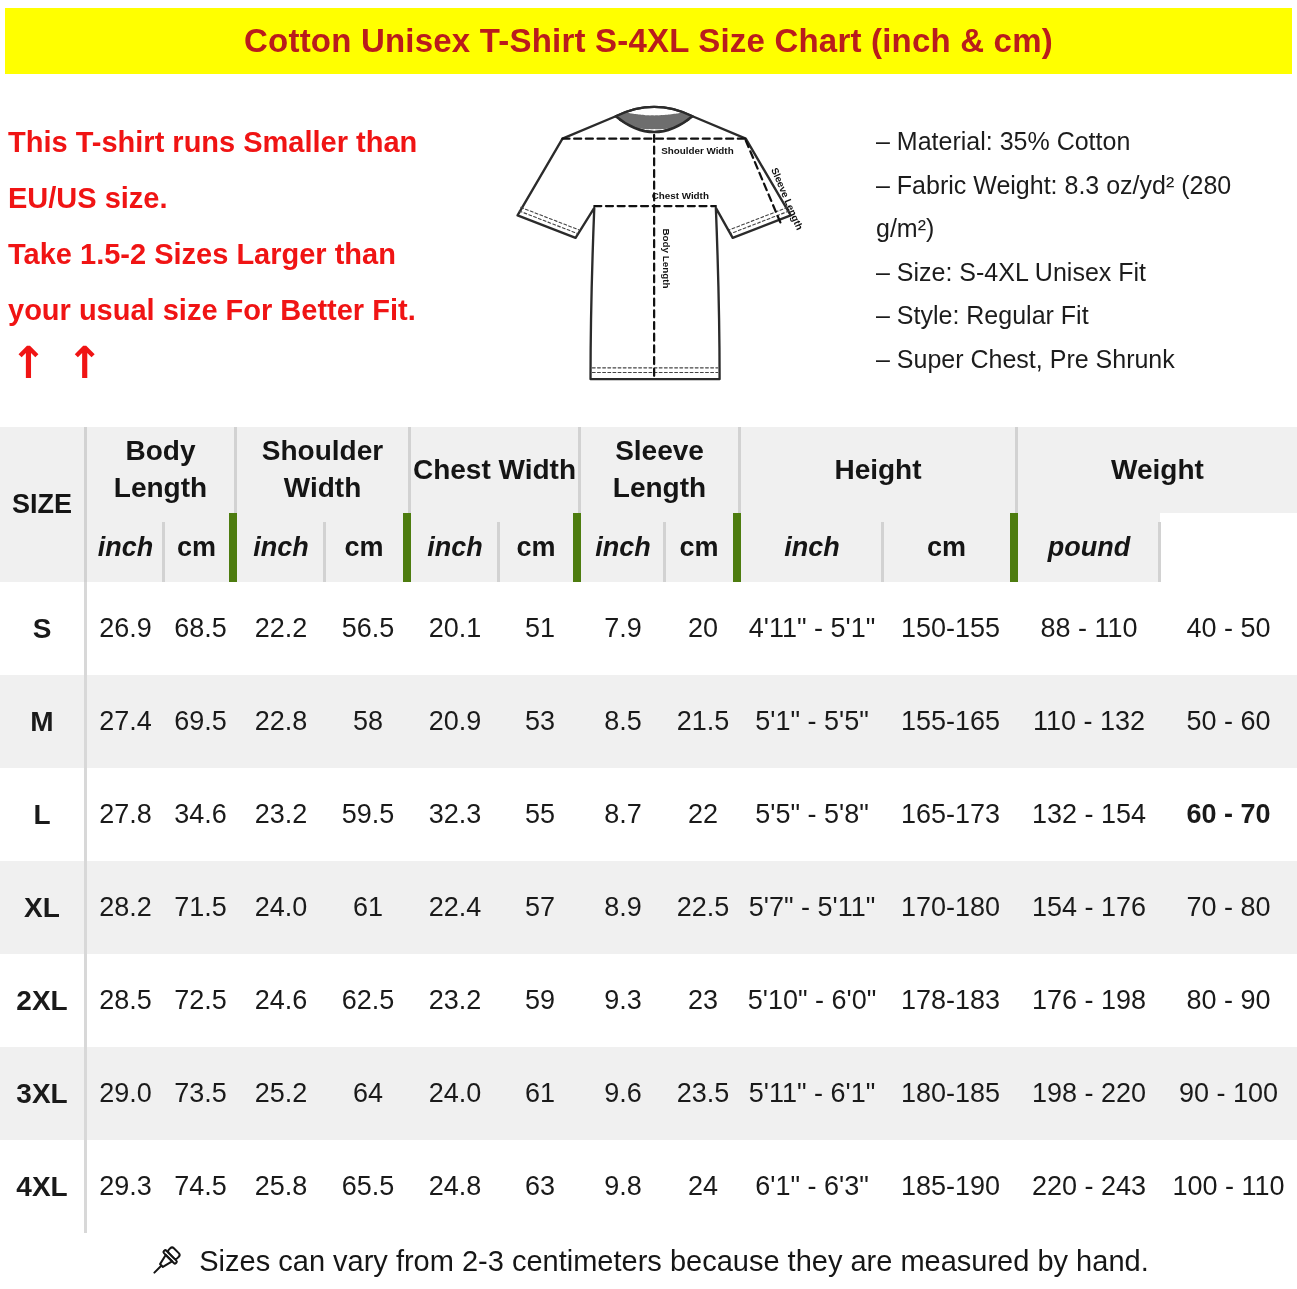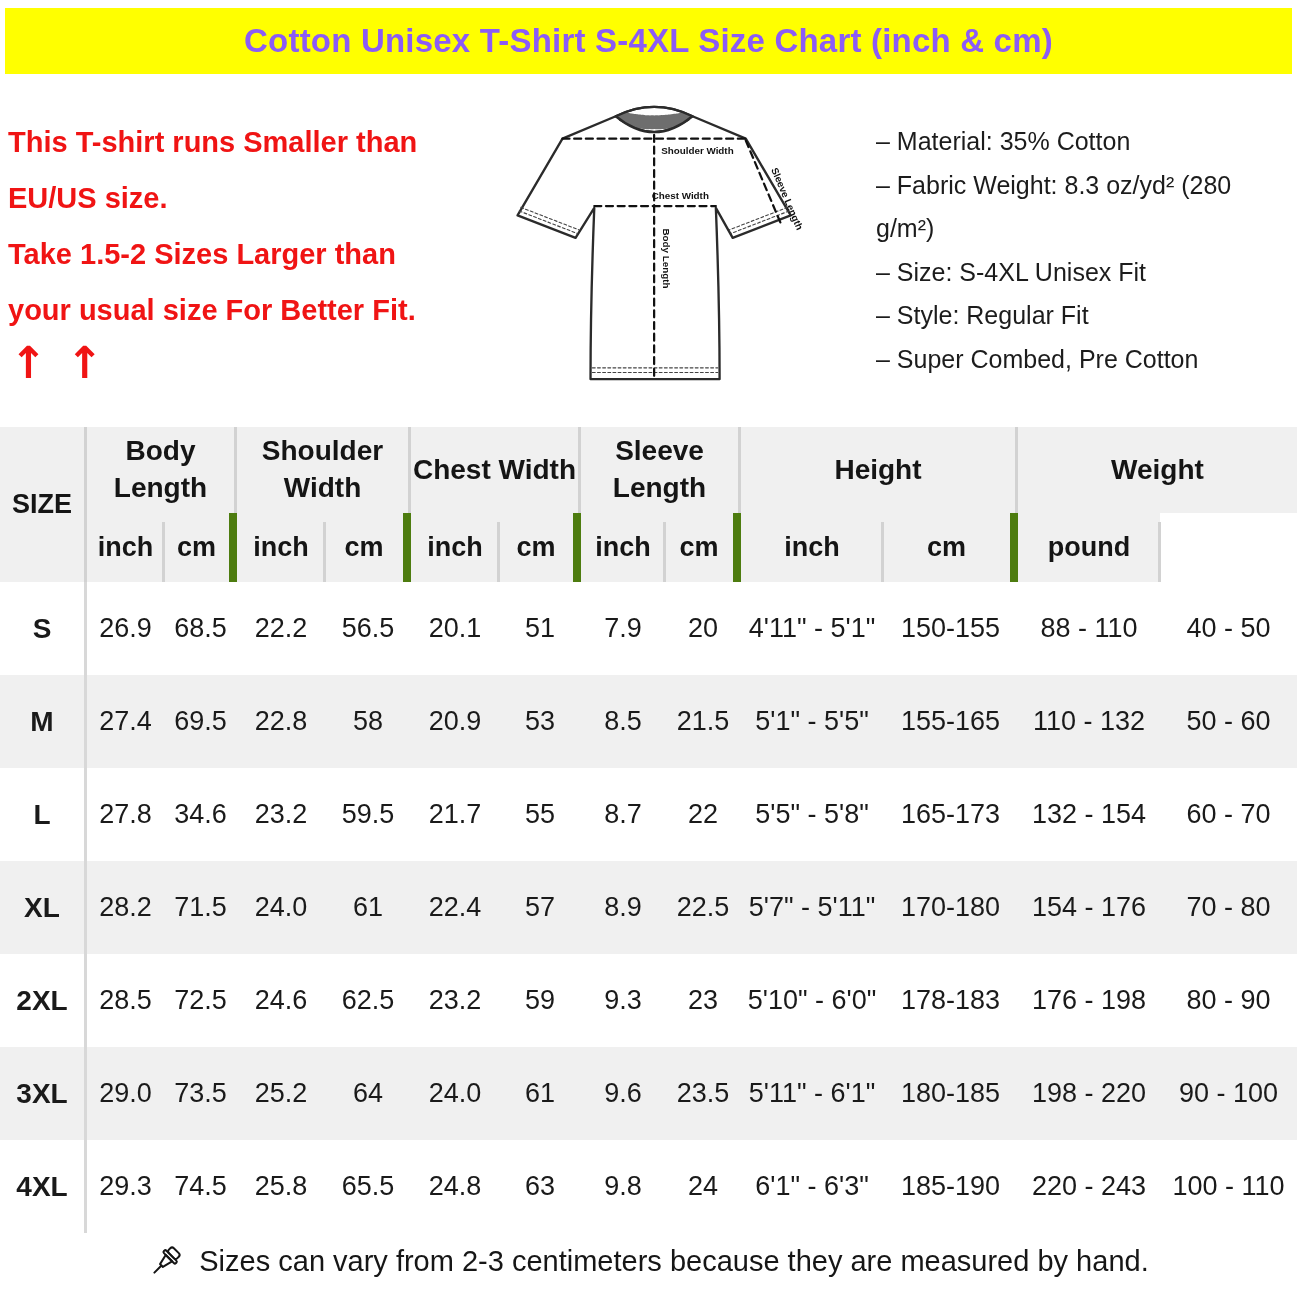--- a/index.html
+++ b/index.html
@@ -23,35 +23,35 @@
     grid-template-rows:86px 69px repeat(7,93px);}
   .th{background:#f0f0f0;display:flex;align-items:center;justify-content:center;
       font-weight:bold;color:#151515;text-align:center;}
   .th.group{font-size:28px;line-height:1.32;padding:0 10px;}
   .th.group.nw{white-space:nowrap;padding:0;}
   .th.size-head{font-size:27px;}
   .th.sub{font-size:27px;}
   .th.size-head,.th.group{border-right:3px solid #d2d2d2;}
   .th.sub-cm{border-right:8px solid #4d7c0f;}
   .th.last{border-right:none;}
-  .th.sub-inch{position:relative;}
+  .th.sub-inch{position:relative;font-style:italic;}
   .th.sub-inch::after{content:"";position:absolute;right:-1px;top:9px;bottom:0;width:3px;background:#d2d2d2;}
   .td{display:flex;align-items:center;justify-content:center;font-size:27px;color:#1a1a1a;background:#fff;}
   .td.size-label{font-weight:bold;font-size:28px;border-right:3px solid #d8d8d8;}
   .td.alt{background:#f0f0f0;}
   
   .note{height:56px;display:flex;align-items:center;justify-content:center;gap:13px;font-size:29px;color:#161616;}
 </style>
 </head>
 <body>
 
 <div class="page">
 
   <header class="banner" style="background: rgb(255, 255, 0);">
-    <h1 style="color: #8b5cf6;">Cotton Unisex T-Shirt S-4XL Size Chart (inch &amp; cm)</h1>
+    <h1 style="color: #b91c1c;">Cotton Unisex T-Shirt S-4XL Size Chart (inch &amp; cm)</h1>
   </header>
 
   <section class="hero">
     <div class="fit-note" style="color: rgb(240, 20, 20);">
         <div class="fit-line">This T-shirt runs Smaller than</div>
         <div class="fit-line">EU/US size.</div>
         <div class="fit-line">Take 1.5-2 Sizes Larger than</div>
         <div class="fit-line">your usual size For Better Fit.</div>
       </div>
     <div class="fit-arrows" style="color: rgb(240, 20, 20);">↑ ↑</div>
@@ -90,21 +90,21 @@
         <text transform="translate(293,79) rotate(67)">Sleeve Length</text>
       </g>
     </svg>
 
     <div class="specs">
         <div class="spec-line">– Material: 35% Cotton</div>
         <div class="spec-line">– Fabric Weight: 8.3 oz/yd² (280</div>
         <div class="spec-line">g/m²)</div>
         <div class="spec-line">– Size: S-4XL Unisex Fit</div>
         <div class="spec-line">– Style: Regular Fit</div>
-        <div class="spec-line">– Super Combed, Pre Cotton</div>
+        <div class="spec-line">– Super Chest, Pre Shrunk</div>
       </div>
   </section>
 
   <section class="size-table">
       <div class="th size-head" style="grid-area: 1 / 1 / span 2;">SIZE</div>
       <div class="th group" style="grid-area: 1 / 2 / auto / span 2;">Body Length</div>
       <div class="th sub sub-inch" style="grid-area: 2 / 2;">inch</div>
       <div class="th sub sub-cm" style="grid-area: 2 / 3;">cm</div>
       <div class="th group" style="grid-area: 1 / 4 / auto / span 2;">Shoulder Width</div>
       <div class="th sub sub-inch" style="grid-area: 2 / 4;">inch</div>
@@ -144,28 +144,28 @@
       <div class="td val alt" style="grid-area: 4 / 9;">21.5</div>
       <div class="td val alt" style="grid-area: 4 / 10;">5'1" - 5'5"</div>
       <div class="td val alt" style="grid-area: 4 / 11;">155-165</div>
       <div class="td val alt" style="grid-area: 4 / 12;">110 - 132</div>
       <div class="td val alt" style="grid-area: 4 / 13;">50 - 60</div>
       <div class="td size-label" style="grid-area: 5 / 1;">L</div>
       <div class="td val" style="grid-area: 5 / 2;">27.8</div>
       <div class="td val" style="grid-area: 5 / 3;">34.6</div>
       <div class="td val" style="grid-area: 5 / 4;">23.2</div>
       <div class="td val" style="grid-area: 5 / 5;">59.5</div>
-      <div class="td val" style="grid-area: 5 / 6;">21.7</div>
+      <div class="td val" style="grid-area: 5 / 6;">32.3</div>
       <div class="td val" style="grid-area: 5 / 7;">55</div>
       <div class="td val" style="grid-area: 5 / 8;">8.7</div>
       <div class="td val" style="grid-area: 5 / 9;">22</div>
       <div class="td val" style="grid-area: 5 / 10;">5'5" - 5'8"</div>
       <div class="td val" style="grid-area: 5 / 11;">165-173</div>
       <div class="td val" style="grid-area: 5 / 12;">132 - 154</div>
-      <div class="td val" style="grid-area: 5 / 13;">60 - 70</div>
+      <div class="td val" style="grid-area: 5 / 13; font-weight: bold;">60 - 70</div>
       <div class="td size-label alt" style="grid-area: 6 / 1;">XL</div>
       <div class="td val alt" style="grid-area: 6 / 2;">28.2</div>
       <div class="td val alt" style="grid-area: 6 / 3;">71.5</div>
       <div class="td val alt" style="grid-area: 6 / 4;">24.0</div>
       <div class="td val alt" style="grid-area: 6 / 5;">61</div>
       <div class="td val alt" style="grid-area: 6 / 6;">22.4</div>
       <div class="td val alt" style="grid-area: 6 / 7;">57</div>
       <div class="td val alt" style="grid-area: 6 / 8;">8.9</div>
       <div class="td val alt" style="grid-area: 6 / 9;">22.5</div>
       <div class="td val alt" style="grid-area: 6 / 10;">5'7" - 5'11"</div>

